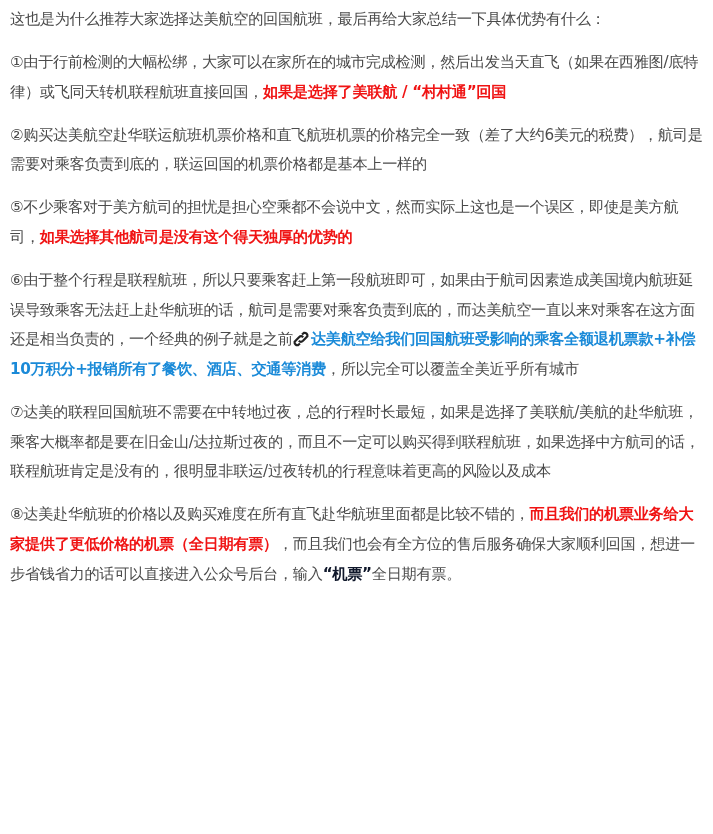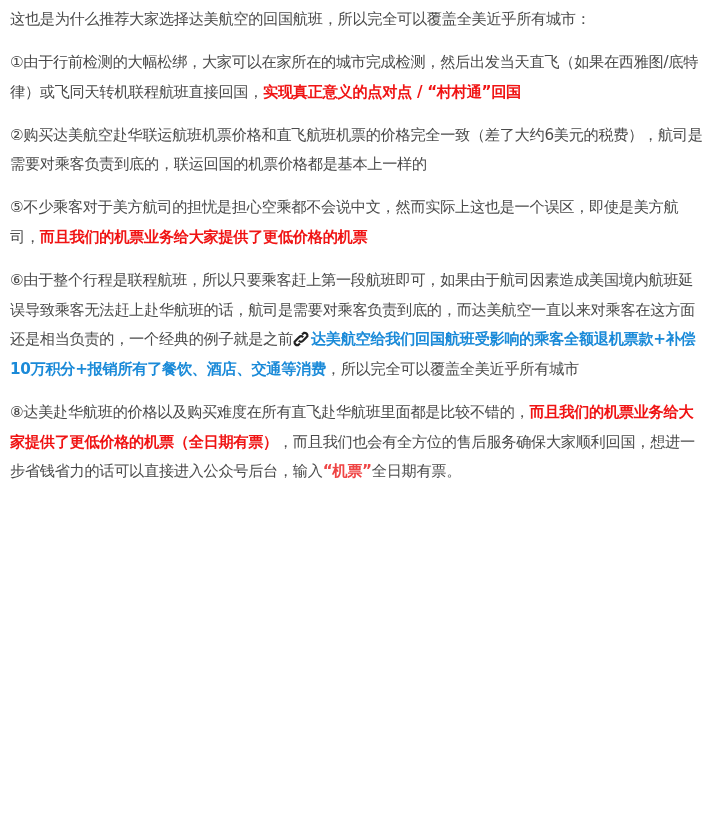--- a/index.html
+++ b/index.html
@@ -1,39 +1,40 @@
 <!DOCTYPE html>
 <html><head>
 <meta charset="utf-8">
 <style>
   html, body { margin:0; padding:0; background:#fff; }
   body { width:713px; height:834px; overflow:hidden; font-family:"DejaVu Sans","Liberation Sans",sans-serif; }
   .article { padding:5px 8px 0 10px; color:#4a4a4a; font-size:15.2px; line-height:29.6px; letter-spacing:-0.3px; }
   .article p { margin:0 0 13.5px 0; }
   .red { color:#f01414; font-weight:bold; }
   .blue { color:#1a8ad8; font-weight:bold; }
-  .dark { color:#ef4444; font-weight:bold; }
+  .dark { color:#0f172a; font-weight:bold; }
   .link-icon { display:inline-block; width:16px; height:16px; vertical-align:-3px; margin-right:2px; }
 </style>
 </head>
 <body>
 
 <div class="article">
-  <p><span>这也是为什么推荐大家选择达美航空的回国航班，所以完全可以覆盖全美近乎所有城市：</span></p>
+  <p><span>这也是为什么推荐大家选择达美航空的回国航班，最后再给大家总结一下具体优势有什么：</span></p>
 
-  <p><span>①由于行前检测的大幅松绑，大家可以在家所在的城市完成检测，然后出发当天直飞（如果在西雅图/底特律）或飞同天转机联程航班直接回国，</span><span class="red">实现真正意义的点对点 / “村村通”回国</span></p>
+  <p><span>①由于行前检测的大幅松绑，大家可以在家所在的城市完成检测，然后出发当天直飞（如果在西雅图/底特律）或飞同天转机联程航班直接回国，</span><span class="red">如果是选择了美联航 / “村村通”回国</span></p>
 
   <p><span>②购买达美航空赴华联运航班机票价格和直飞航班机票的价格完全一致（差了大约6美元的税费），航司是需要对乘客负责到底的，联运回国的机票价格都是基本上一样的</span></p>
 
 
 
-  <p><span>⑤不少乘客对于美方航司的担忧是担心空乘都不会说中文，然而实际上这也是一个误区，即使是美方航司，</span><span class="red">而且我们的机票业务给大家提供了更低价格的机票</span></p>
+  <p><span>⑤不少乘客对于美方航司的担忧是担心空乘都不会说中文，然而实际上这也是一个误区，即使是美方航司，</span><span class="red">如果选择其他航司是没有这个得天独厚的优势的</span></p>
 
   <p><span>⑥由于整个行程是联程航班，所以只要乘客赶上第一段航班即可，如果由于航司因素造成美国境内航班延误导致乘客无法赶上赴华航班的话，航司是需要对乘客负责到底的，而达美航空一直以来对乘客在这方面还是相当负责的，一个经典的例子就是之前</span><svg class="link-icon" viewBox="0 0 16 16">
         <g fill="none" stroke="#222" stroke-width="2.2">
           <path d="M9 3.5 L11 1.8 A3 3 0 0 1 14.4 5.2 L10 9.8 A3 3 0 0 1 5.8 9.8"></path>
           <path d="M7 12.5 L5 14.2 A3 3 0 0 1 1.6 10.8 L6 6.2 A3 3 0 0 1 10.2 6.2"></path>
         </g>
       </svg><a class="blue">达美航空给我们回国航班受影响的乘客全额退机票款+补偿10万积分+报销所有了餐饮、酒店、交通等消费</a><span>，所以完全可以覆盖全美近乎所有城市</span></p>
 
+  <p><span>⑦达美的联程回国航班不需要在中转地过夜，总的行程时长最短，如果是选择了美联航/美航的赴华航班，乘客大概率都是要在旧金山/达拉斯过夜的，而且不一定可以购买得到联程航班，如果选择中方航司的话，联程航班肯定是没有的，很明显非联运/过夜转机的行程意味着更高的风险以及成本</span></p>
 
   <p><span>⑧达美赴华航班的价格以及购买难度在所有直飞赴华航班里面都是比较不错的，</span><span class="red">而且我们的机票业务给大家提供了更低价格的机票（全日期有票）</span><span>，而且我们也会有全方位的售后服务确保大家顺利回国，想进一步省钱省力的话可以直接进入公众号后台，输入</span><span class="dark">“机票”</span><span>全日期有票。</span></p>
 </div>
 
 </body></html>

